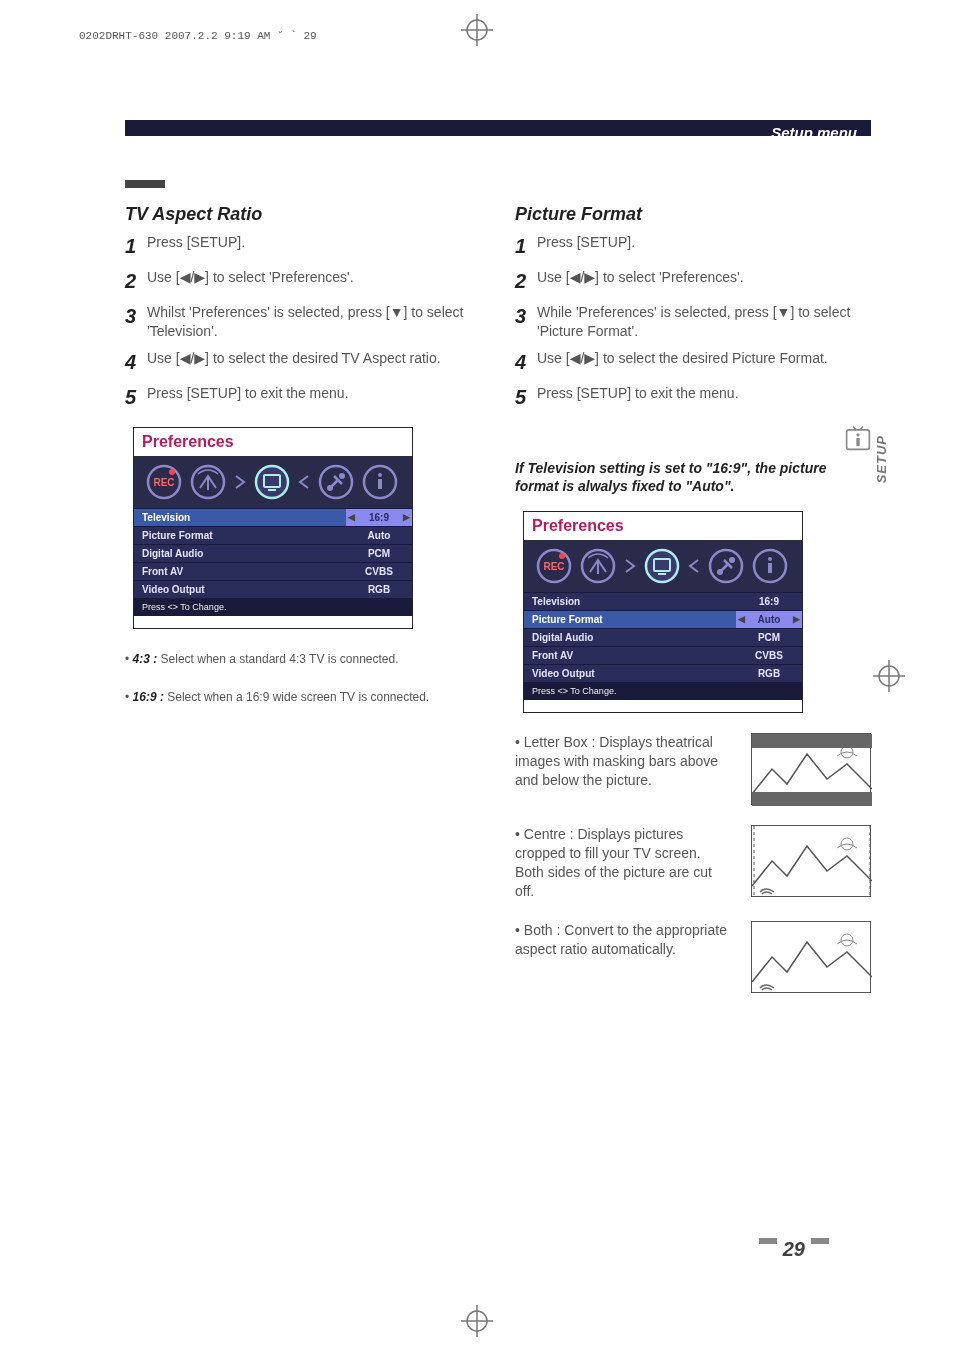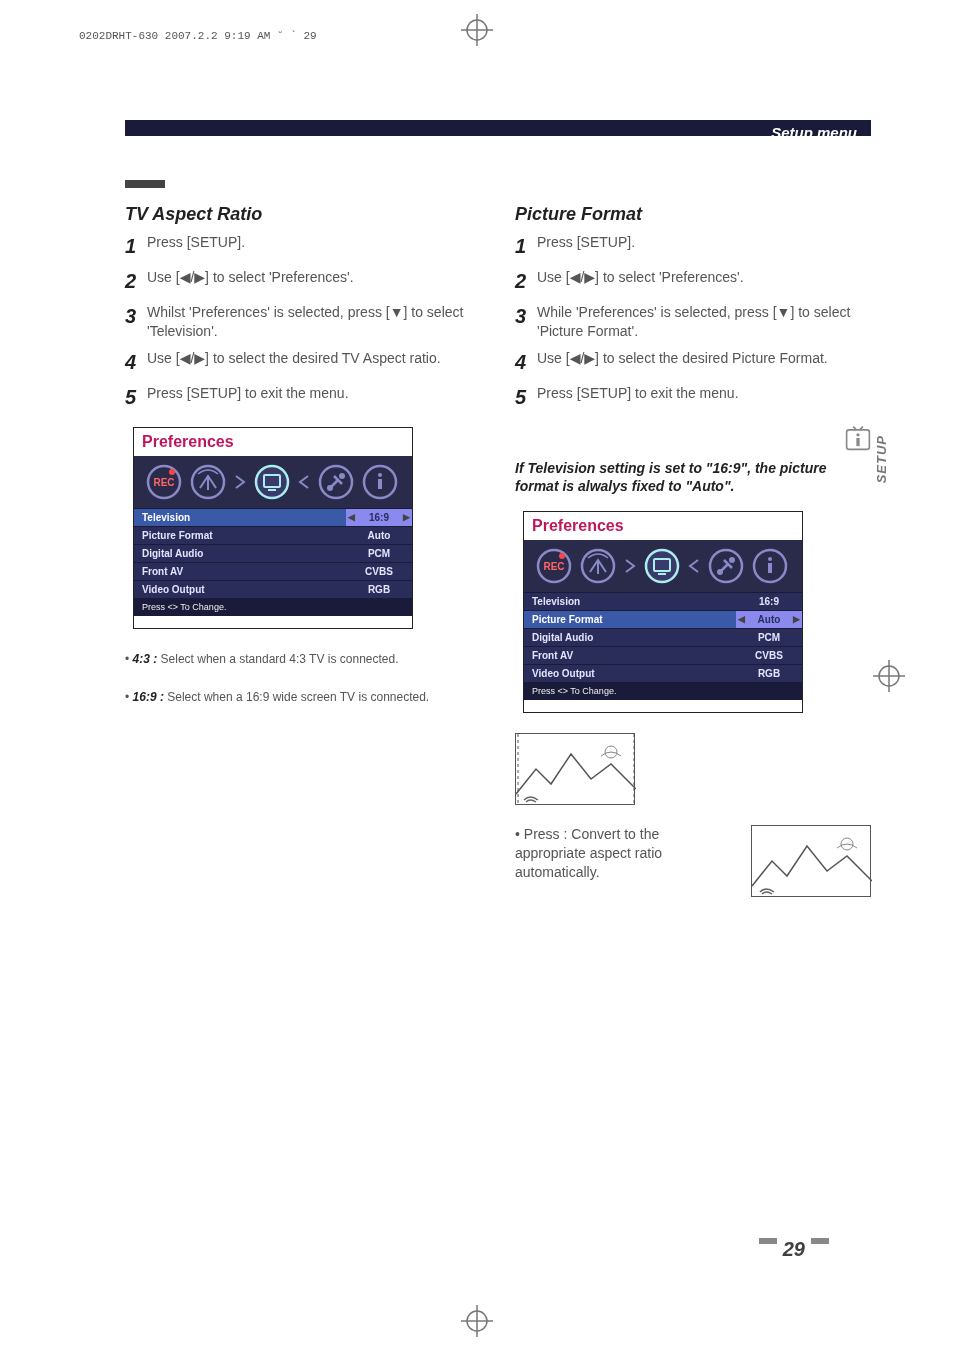--- a/index.html
+++ b/index.html
@@ -439,32 +439,45 @@
                 <div class="lbl">Video Output</div>
                 <div class="val">RGB</div>
               </div>
             </div>
           <div class="osd-help">Press &lt;&gt; To Change.</div>
           <div class="osd-footer"></div>
         </div>
 
         <div id="fmt-rows">
             <div class="fmt-row">
+              <div class="fmt-text">• <span class="term">Letter Box :</span>  Displays theatrical images with masking bars above and below the picture.</div>
+              <div class="fmt-img"><svg width="120" height="72" viewBox="0 0 120 72">
+    <polyline points="0,60 20,35 35,50 55,20 75,45 95,30 120,55" fill="none" stroke="#555" stroke-width="1.5"></polyline>
+    <circle cx="95" cy="18" r="6" fill="none" stroke="#888" stroke-width="1"></circle>
+    <path d="M85 22 Q95 14 105 22" fill="none" stroke="#888" stroke-width="1"></path>
+    <path d="M8 66 Q14 60 22 66" fill="none" stroke="#666" stroke-width="1.5"></path>
+    <path d="M10 68 Q14 64 20 68" fill="none" stroke="#666" stroke-width="1.5"></path>
+    <rect x="0" y="0" width="120" height="14" fill="#666"></rect>
+                  <rect x="0" y="58" width="120" height="14" fill="#666"></rect>
+  </svg></div>
+            </div>
+            <div class="fmt-row">
+              <div class="fmt-text">• <span class="term">Centre :</span>  Displays pictures cropped to fill your TV screen. Both sides of the picture are cut off.</div>
               <div class="fmt-img"><svg width="120" height="72" viewBox="0 0 120 72">
     <polyline points="0,60 20,35 35,50 55,20 75,45 95,30 120,55" fill="none" stroke="#555" stroke-width="1.5"></polyline>
     <circle cx="95" cy="18" r="6" fill="none" stroke="#888" stroke-width="1"></circle>
     <path d="M85 22 Q95 14 105 22" fill="none" stroke="#888" stroke-width="1"></path>
     <path d="M8 66 Q14 60 22 66" fill="none" stroke="#666" stroke-width="1.5"></path>
     <path d="M10 68 Q14 64 20 68" fill="none" stroke="#666" stroke-width="1.5"></path>
     <line x1="2" y1="0" x2="2" y2="72" stroke="#555" stroke-dasharray="3 3"></line>
                   <line x1="118" y1="0" x2="118" y2="72" stroke="#555" stroke-dasharray="3 3"></line>
   </svg></div>
             </div>
             <div class="fmt-row">
-              <div class="fmt-text">• <span class="term">Press :</span>  Convert to the appropriate aspect ratio automatically.</div>
+              <div class="fmt-text">• <span class="term">Both :</span>  Convert to the appropriate aspect ratio automatically.</div>
               <div class="fmt-img"><svg width="120" height="72" viewBox="0 0 120 72">
     <polyline points="0,60 20,35 35,50 55,20 75,45 95,30 120,55" fill="none" stroke="#555" stroke-width="1.5"></polyline>
     <circle cx="95" cy="18" r="6" fill="none" stroke="#888" stroke-width="1"></circle>
     <path d="M85 22 Q95 14 105 22" fill="none" stroke="#888" stroke-width="1"></path>
     <path d="M8 66 Q14 60 22 66" fill="none" stroke="#666" stroke-width="1.5"></path>
     <path d="M10 68 Q14 64 20 68" fill="none" stroke="#666" stroke-width="1.5"></path>
 
   </svg></div>
             </div>
           </div>

